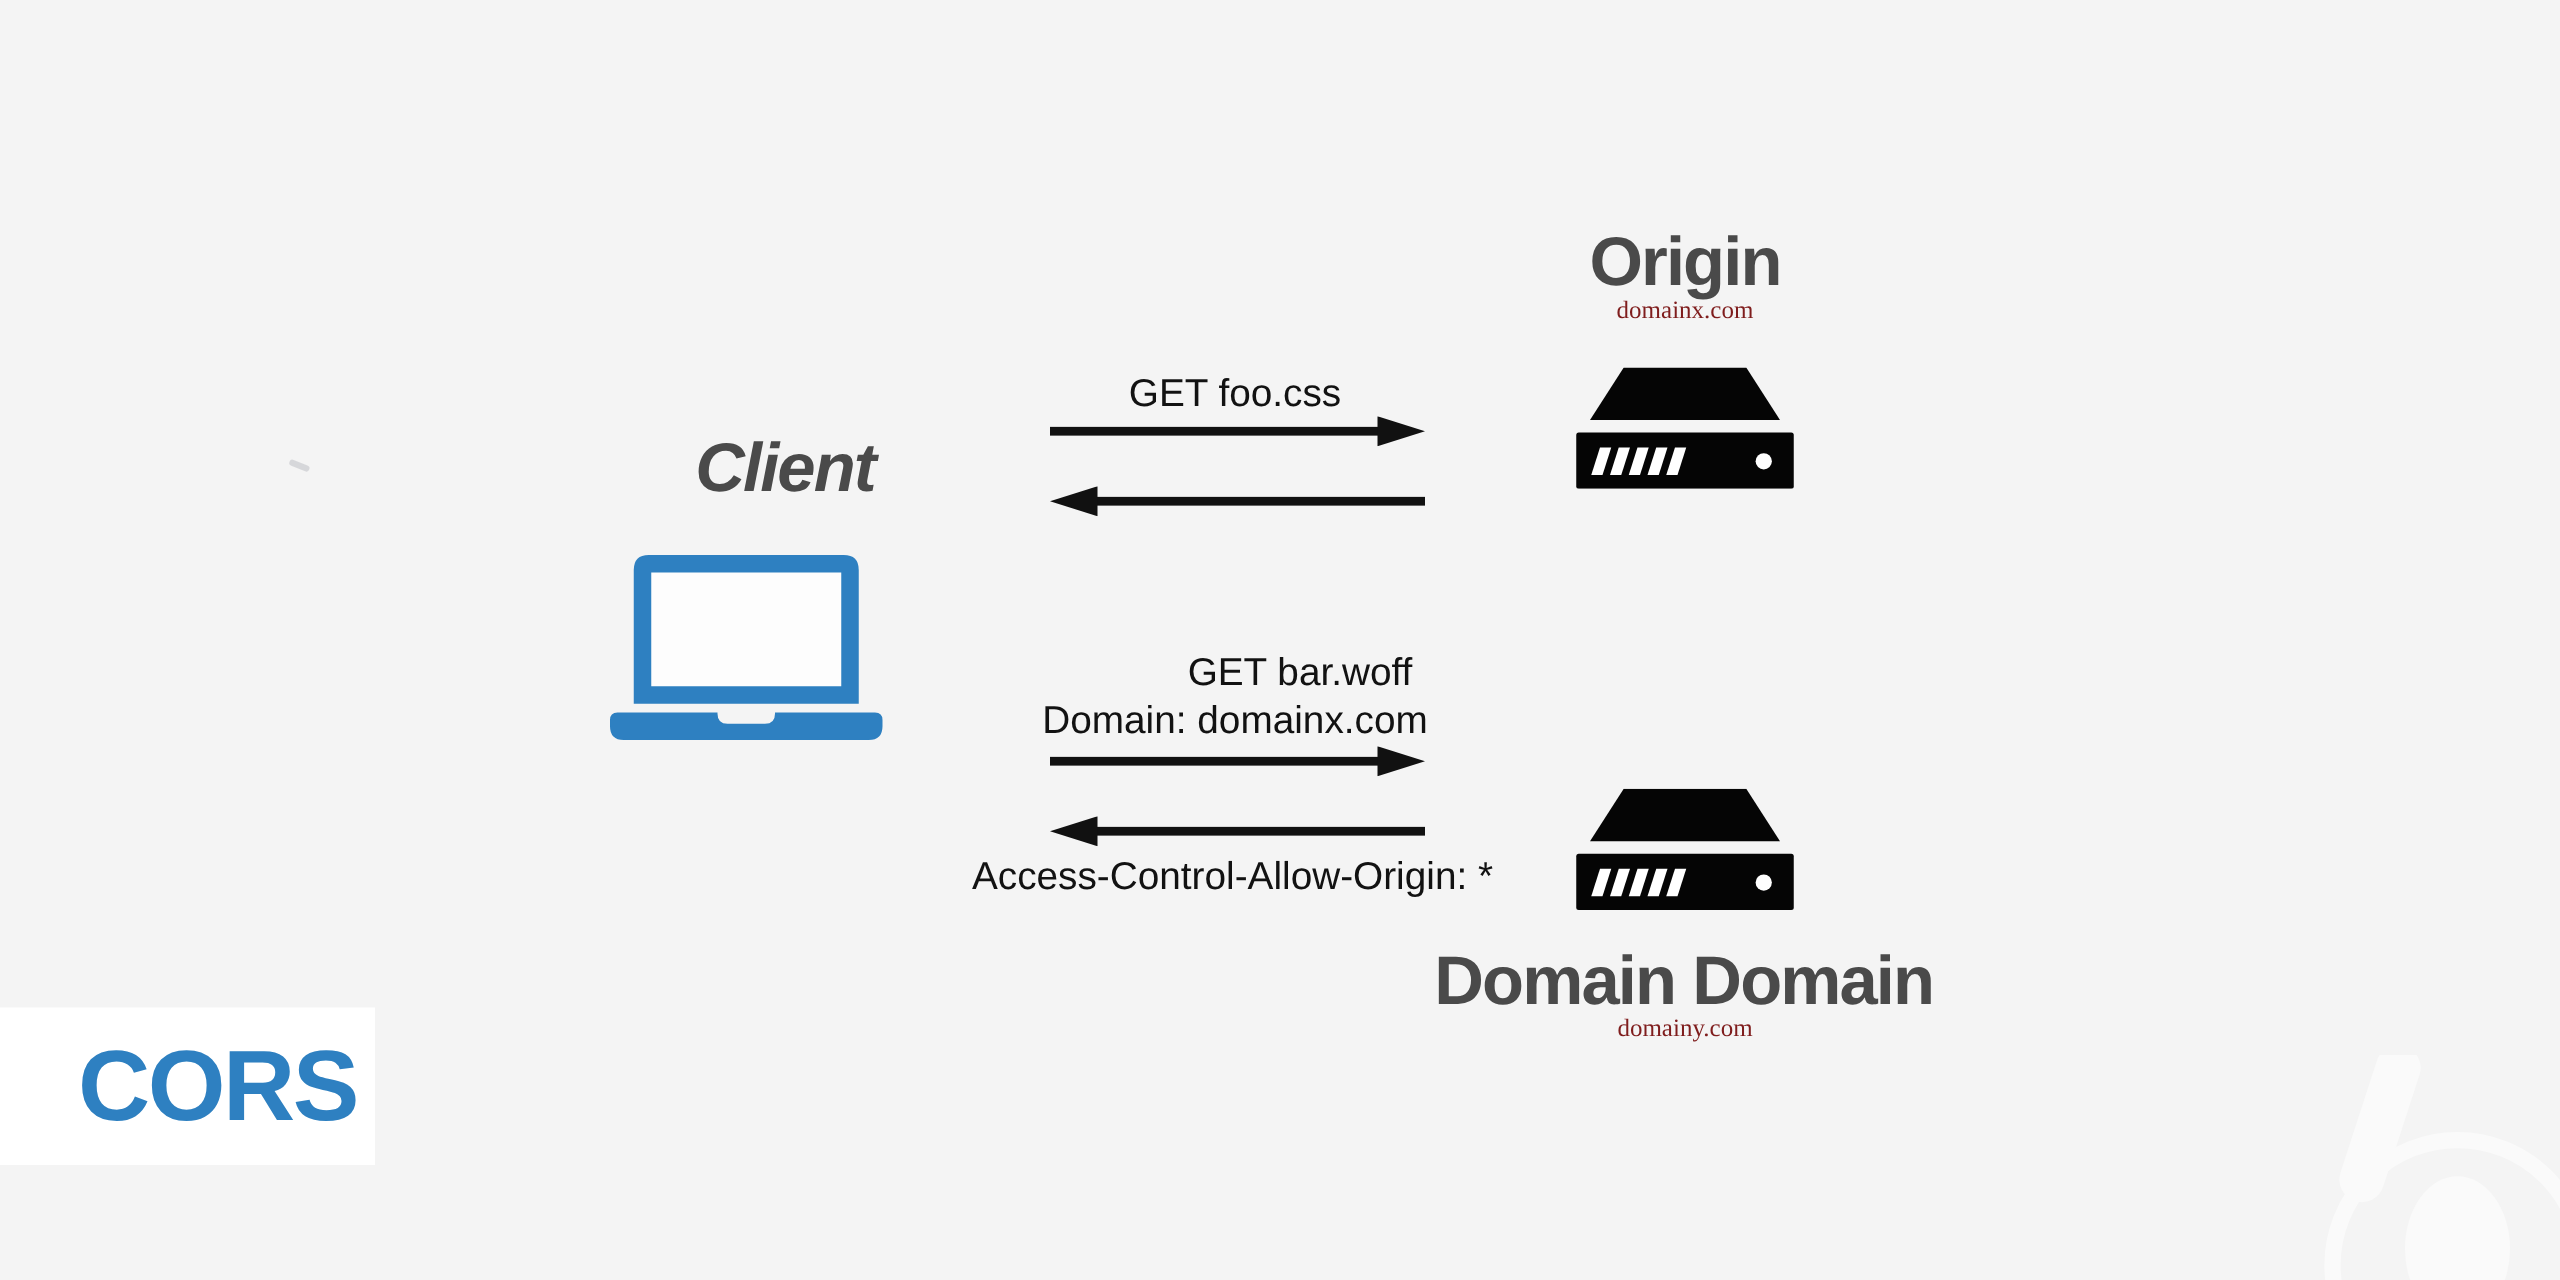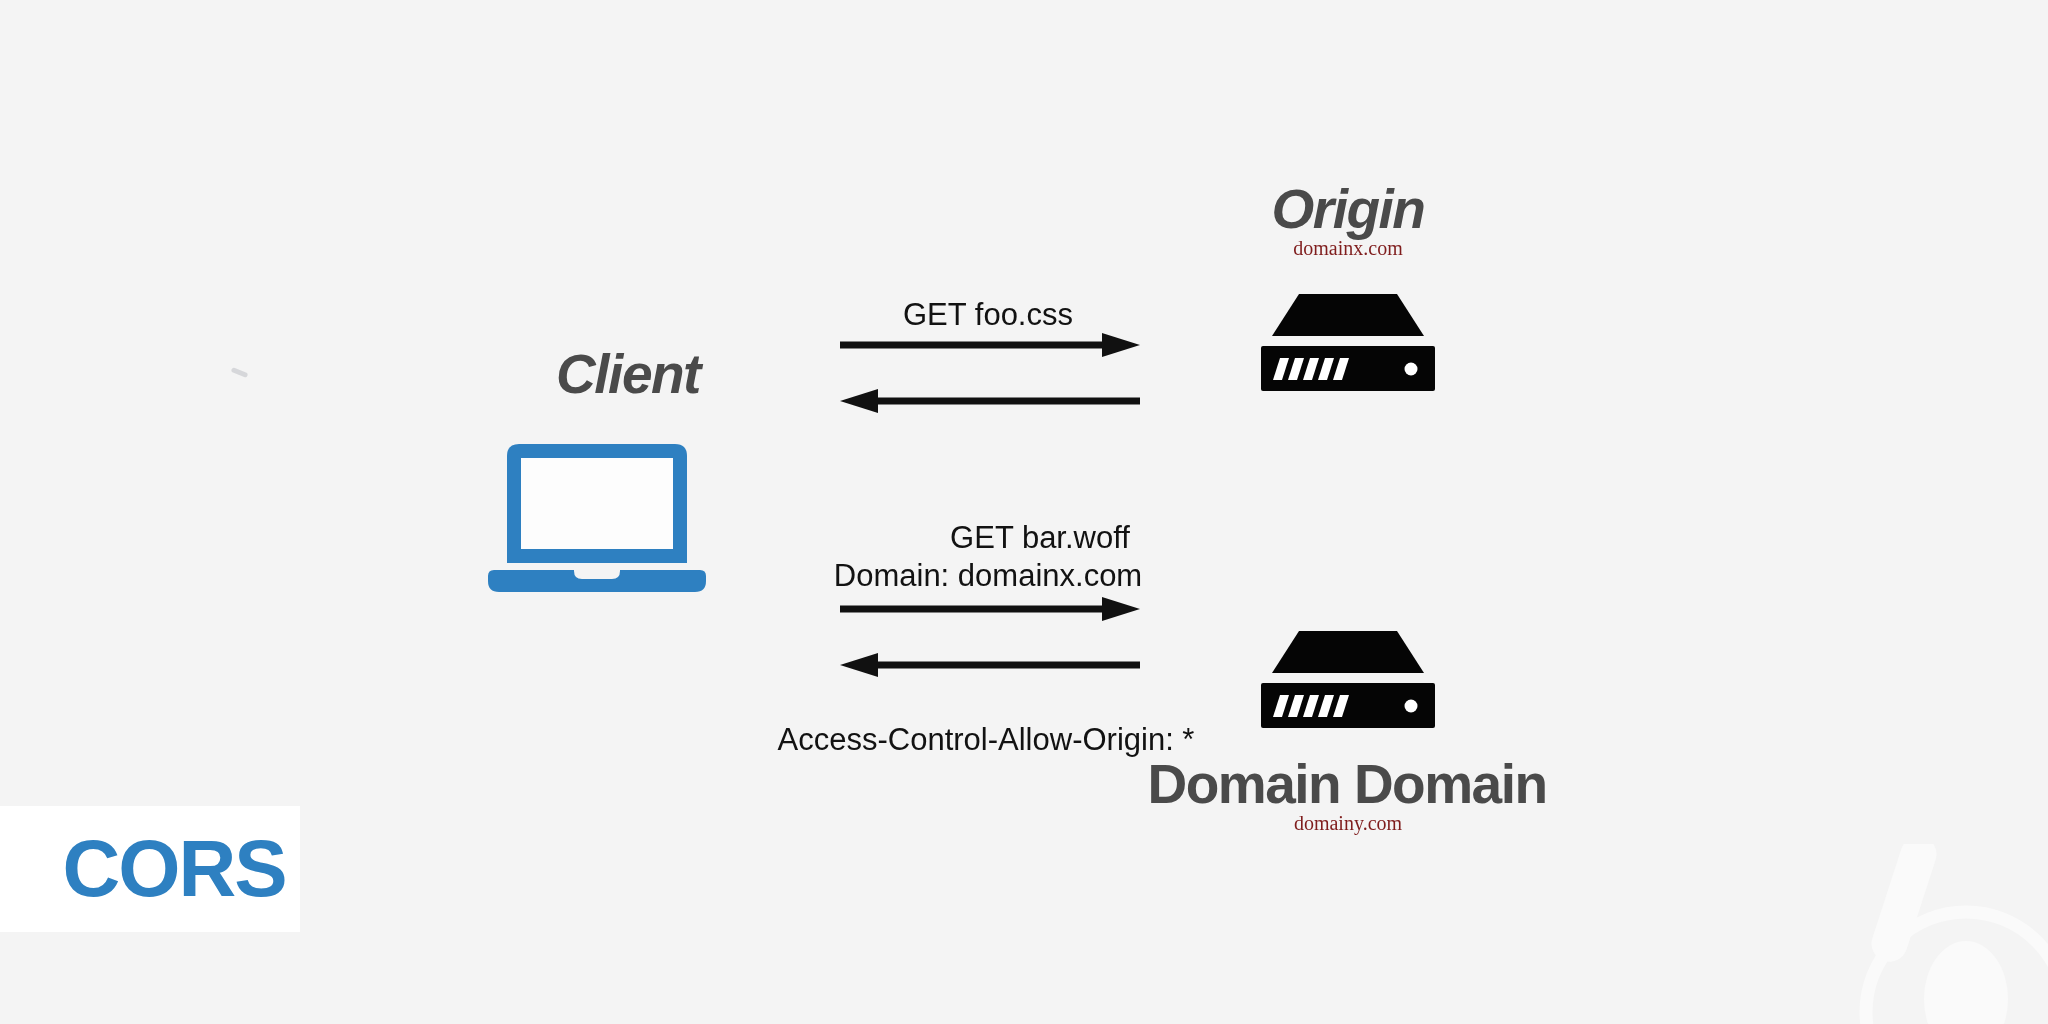--- a/index.html
+++ b/index.html
@@ -53,21 +53,21 @@
   </svg>
 
   <div class="heading" style="left:628px; top:343px;font-style:italic;">Client</div>
 
   <svg class="icon-svg" style="left:486px; top:442px;" width="222" height="152" viewBox="0 0 222 152">
     <path fill="#2e80c1" d="M33,2 h156 q12,0 12,12 v107 h-180 v-107 q0,-12 12,-12 z"></path>
     <rect x="35" y="16" width="152" height="91" fill="#fdfdfd"></rect>
     <path fill="#2e80c1" d="M8,128 H88 V129 Q88,137 96,137 H126 Q134,137 134,129 V128 H214 Q220,128 220,134 V139 Q220,150 209,150 H13 Q2,150 2,139 V134 Q2,128 8,128 Z"></path>
   </svg>
 
-  <div class="heading" style="left:1348px; top:178px;font-style:italic;">Origin</div>
+  <div class="heading" style="left:1348px; top:178px;">Origin</div>
   <div class="mono" style="left:1348px; top:237px;">domainx.com</div>
 
   <svg class="icon-svg" style="left:1260px; top:294px;" width="176" height="97" viewBox="0 0 176 97">
     <polygon fill="#050505" points="39,0 137,0 164,42 12,42"></polygon>
     <rect fill="#050505" x="1" y="52" width="174" height="45" rx="2"></rect>
     <polygon fill="#ffffff" points="13,86 22,86 29,64 20,64"></polygon>
     <polygon fill="#ffffff" points="28,86 37,86 44,64 35,64"></polygon>
     <polygon fill="#ffffff" points="43,86 52,86 59,64 50,64"></polygon>
     <polygon fill="#ffffff" points="58,86 67,86 74,64 65,64"></polygon>
     <polygon fill="#ffffff" points="73,86 82,86 89,64 80,64"></polygon>
@@ -106,19 +106,19 @@
   <svg class="arrow" style="left:840px; top:597px;" viewBox="0 0 300 24">
     <rect x="0" y="8.5" width="266" height="7"></rect>
     <polygon points="262,0 300,12 262,24"></polygon>
   </svg>
 
   <svg class="arrow" style="left:840px; top:653px;" viewBox="0 0 300 24">
     <rect x="34" y="8.5" width="266" height="7"></rect>
     <polygon points="38,0 0,12 38,24"></polygon>
   </svg>
 
-  <div class="msg" style="left:986px; top:682px;margin-top:39px;">Access-Control-Allow-Origin: *</div>
+  <div class="msg" style="left:986px; top:682px;">Access-Control-Allow-Origin: *</div>
 
   <div class="badge-box">
     <span class="badge-text">CORS</span>
   </div>
 
 </div>
 
 </body></html>

